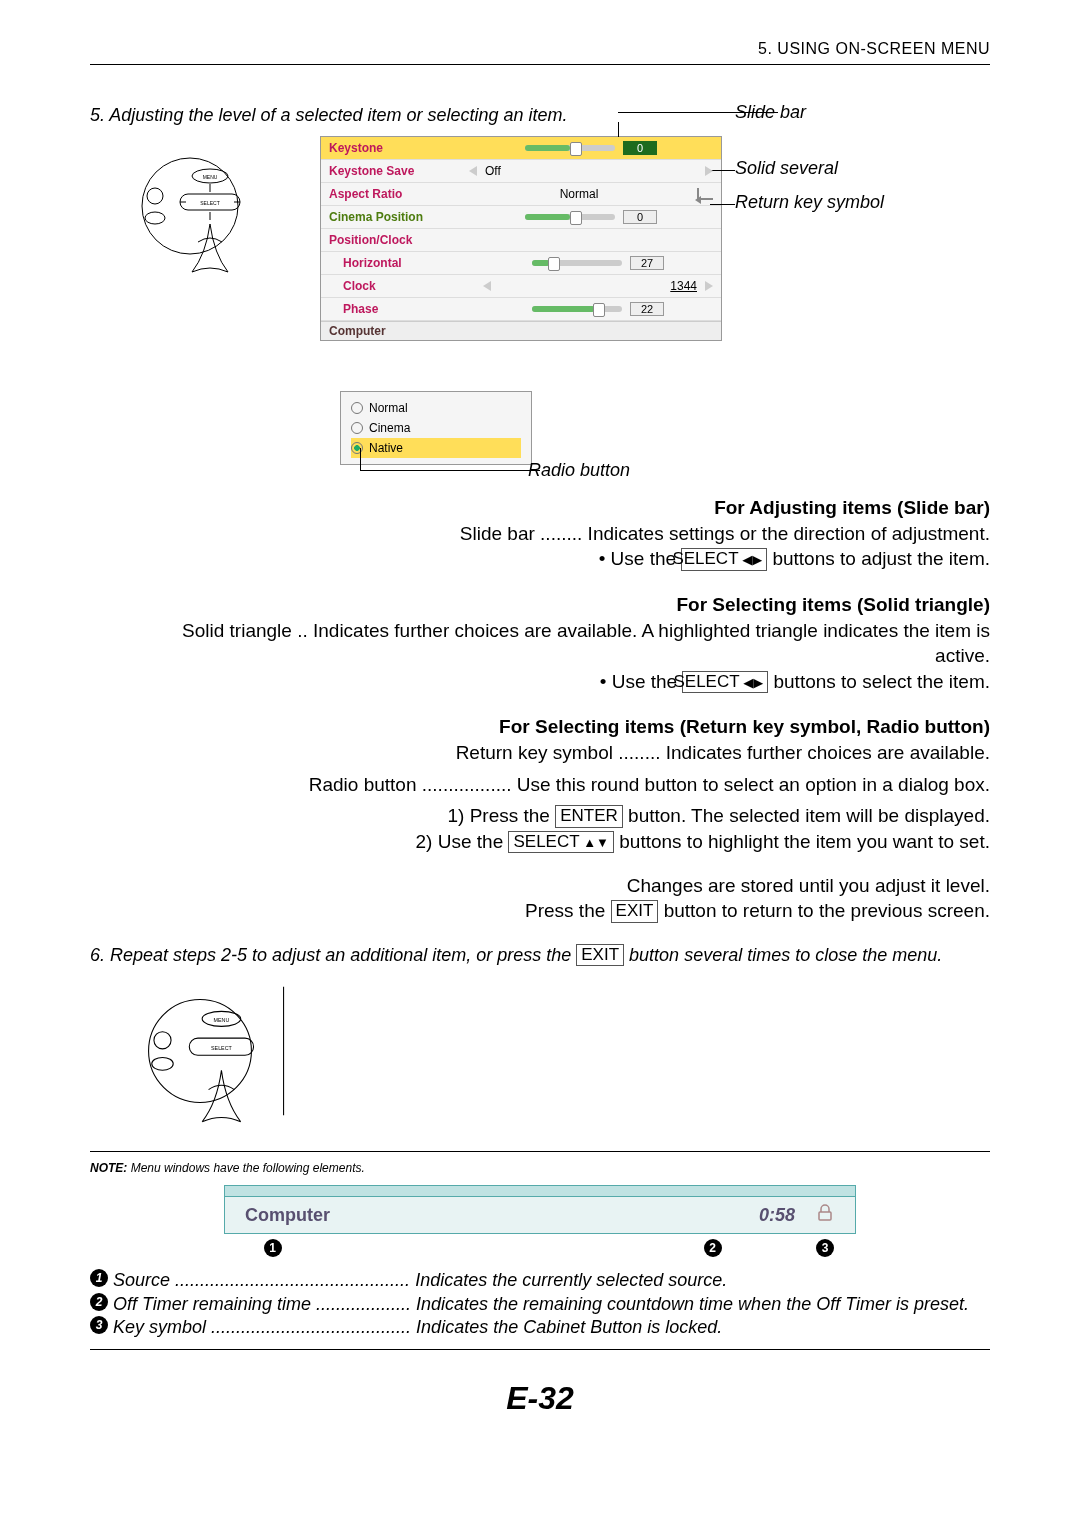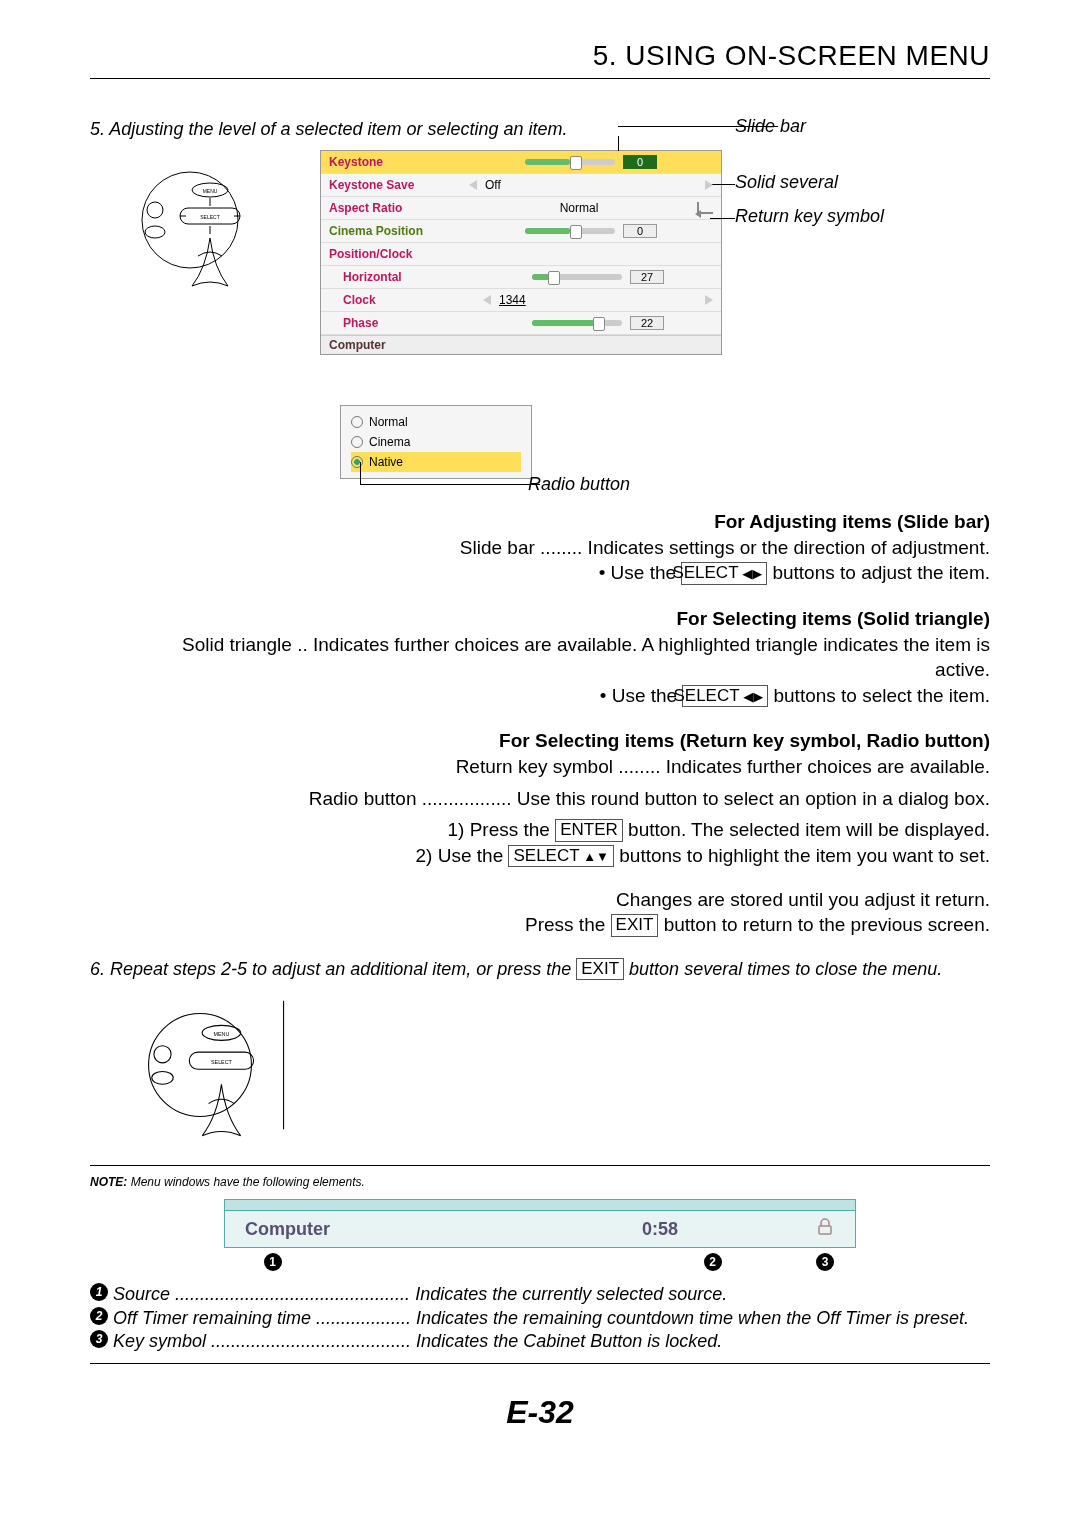--- a/index.html
+++ b/index.html
@@ -4,21 +4,21 @@
 <style>
   body {
     font-family: Arial, Helvetica, sans-serif;
     width: 1080px;
     margin: 0;
     background: #fff;
     color: #000;
     font-size: 18px;
   }
   .page { padding: 40px 90px 20px 90px; }
-  .chapter { text-align: right; font-size: 28px; letter-spacing: 0.5px; margin-bottom: 6px; }
+  .chapter { text-align: right; font-size: 16px; letter-spacing: 0.5px; margin-bottom: 6px; }
   .hr-top { border: none; border-top: 1px solid #000; margin: 0 0 40px 0; }
   .step-italic { font-style: italic; font-size: 18px; margin-bottom: 10px; }
   .top-diagram { display: flex; align-items: flex-start; gap: 30px; margin-bottom: 30px; }
   .remote-box { width: 200px; display: flex; align-items: center; justify-content: center; }
   .menu-area { position: relative; display: flex; gap: 20px; align-items: flex-start; }
   .menu-box { width: 400px; border: 1px solid #999; font-family: Verdana, sans-serif; font-size: 12px; background: #f5f5f5; }
   .menu-row { display: flex; align-items: center; height: 22px; padding: 0 8px; border-bottom: 1px solid #ddd; position: relative; }
   .menu-row.sel { background: #ffde59; }
   .menu-row .label { flex: 0 0 140px; color: #be185d; font-weight: bold; }
   .menu-row .label.dim { color: #4d7c0f; }
@@ -50,21 +50,21 @@
   .key { display: inline-block; border: 1px solid #555; padding: 0 4px; font-size: 17px; line-height: 1.2; vertical-align: 1px; }
   .arrows-lr::after { content: " \25C0\25B6"; font-size: 13px; }
   .arrows-ud::after { content: " \25B2\25BC"; font-size: 13px; }
   .hr-thin { border: none; border-top: 1px solid #000; }
   .note-line { font-style: italic; font-size: 12px; }
   .note-b { font-weight: bold; font-style: italic; }
   .infobar { margin: 10px auto 4px auto; width: 630px; border: 1px solid #5aa; }
   .infobar .top { height: 10px; background: #bfe2e2; border-bottom: 1px solid #5aa; }
   .infobar .main { display: flex; align-items: center; height: 36px; background: #e8f3f3; font-family: Verdana, sans-serif; font-size: 18px; font-weight: bold; color: #585070; }
   .infobar .c1 { flex: 0 0 280px; padding-left: 20px; }
-  .infobar .c2 { flex: 1; text-align: center; }
+  .infobar .c2 { flex: 1; text-align: right; font-style: italic; }
   .infobar .c3 { flex: 0 0 60px; text-align: center; }
   .marker-row { width: 630px; margin: 0 auto 10px auto; display: flex; }
   .marker-row .m1 { flex: 0 0 95px; text-align: center; }
   .marker-row .m2 { flex: 1; text-align: center; padding-left: 310px; }
   .marker-row .m3 { flex: 0 0 60px; text-align: center; }
   .circ { display: inline-block; width: 18px; height: 18px; border-radius: 50%; background: #000; color: #fff; font-size: 12px; font-weight: bold; line-height: 18px; text-align: center; vertical-align: 2px; }
   .legend { font-style: italic; font-size: 18px; line-height: 1.3; }
   .legend-row { display: flex; }
   .page-num { text-align: center; font-weight: bold; font-style: italic; font-size: 32px; margin-top: 30px; }
   svg.remote { width: 160px; height: 140px; }
@@ -154,21 +154,21 @@
                   <span class="track" style="left:0;right:80%;"></span>
                   <span class="knob" style="left:18%;"></span>
                 </span>
                 <span class="valbox">27</span>
               </div>
           </div>
           <div class="menu-row">
             <span class="label sub">Clock</span>
             <div class="ctrl">
                 <span class="tri l dim"></span>
-                <span style="flex:1;text-align:left;text-decoration:underline;">1344</span>
+                <span style="flex:1;text-align:right;text-decoration:underline;">1344</span>
                 <span class="tri r dim"></span>
               </div>
           </div>
           <div class="menu-row">
             <span class="label sub">Phase</span>
             <div class="ctrl">
                 <span class="slider">
                   <span class="track" style="left:0;right:30%;"></span>
                   <span class="knob" style="left:68%;"></span>
                 </span>
@@ -218,21 +218,21 @@
   <div class="body-text">
     <div class="bold">For Selecting items (Return key symbol, Radio button)</div>
     <div style="padding-left:30px;">Return key symbol ........ Indicates further choices are available.</div>
     <div style="padding-left:30px; margin-top:6px;">Radio button ................. Use this round button to select an option in a dialog box.</div>
     <div style="margin-top:6px;">
       <span>1) Press the </span><span class="key">ENTER</span><span> button. The selected item will be displayed.</span>
     </div>
     <div>
       <span>2) Use the </span><span class="key arrows-ud">SELECT</span><span> buttons to highlight the item you want to set.</span>
     </div>
-    <div style="margin-top:18px;">Changes are stored until you adjust it return.</div>
+    <div style="margin-top:18px;">Changes are stored until you adjust it level.</div>
     <div>
       <span>Press the </span><span class="key">EXIT</span><span> button to return to the previous screen.</span>
     </div>
   </div>
 
   <div class="step-italic" style="margin-top:10px;">
     <span>6. Repeat steps 2-5 to adjust an additional item, or press the </span><span class="key" style="font-style:normal;">EXIT</span><span> button several times to close the menu.</span>
   </div>
 
   <div style="margin: 10px 0 20px 20px;">

